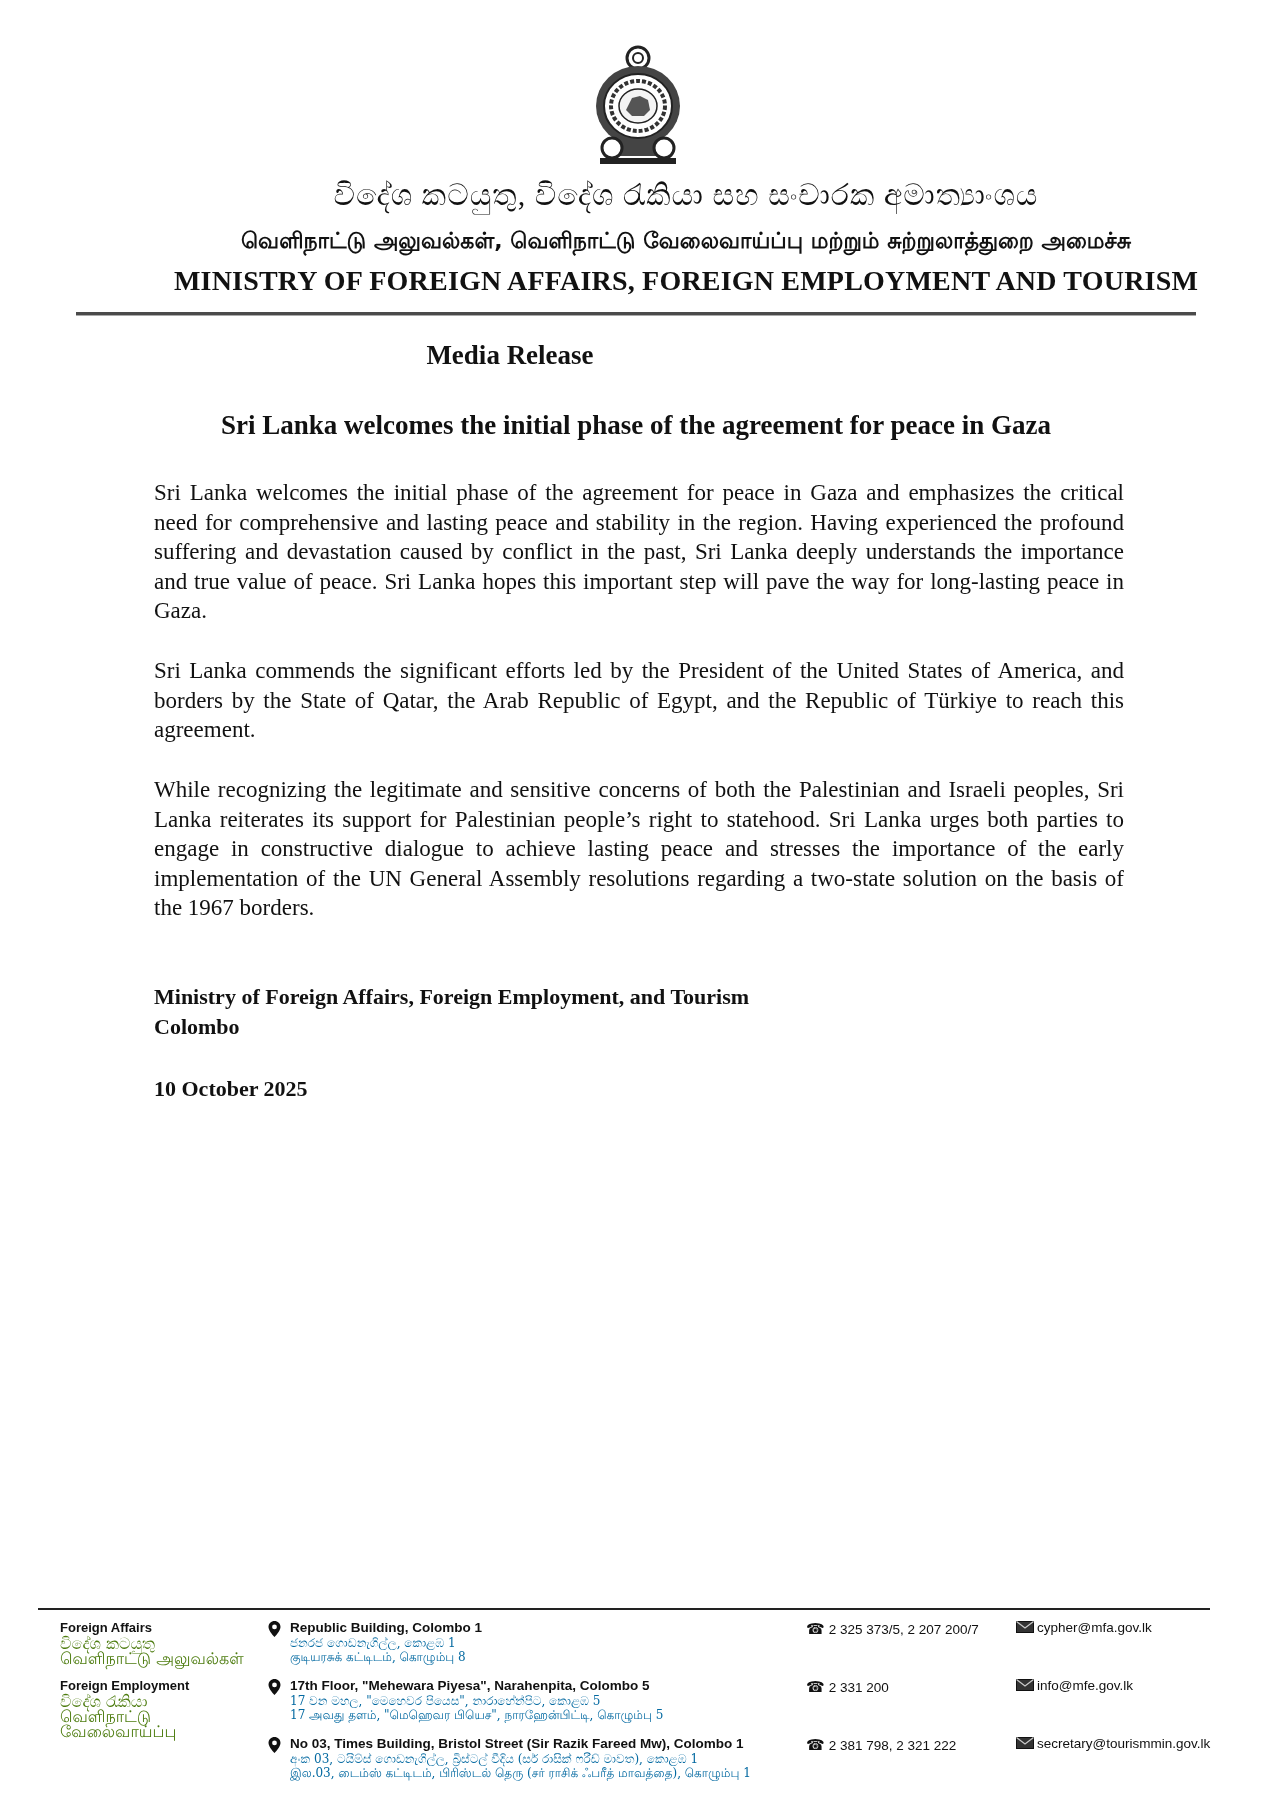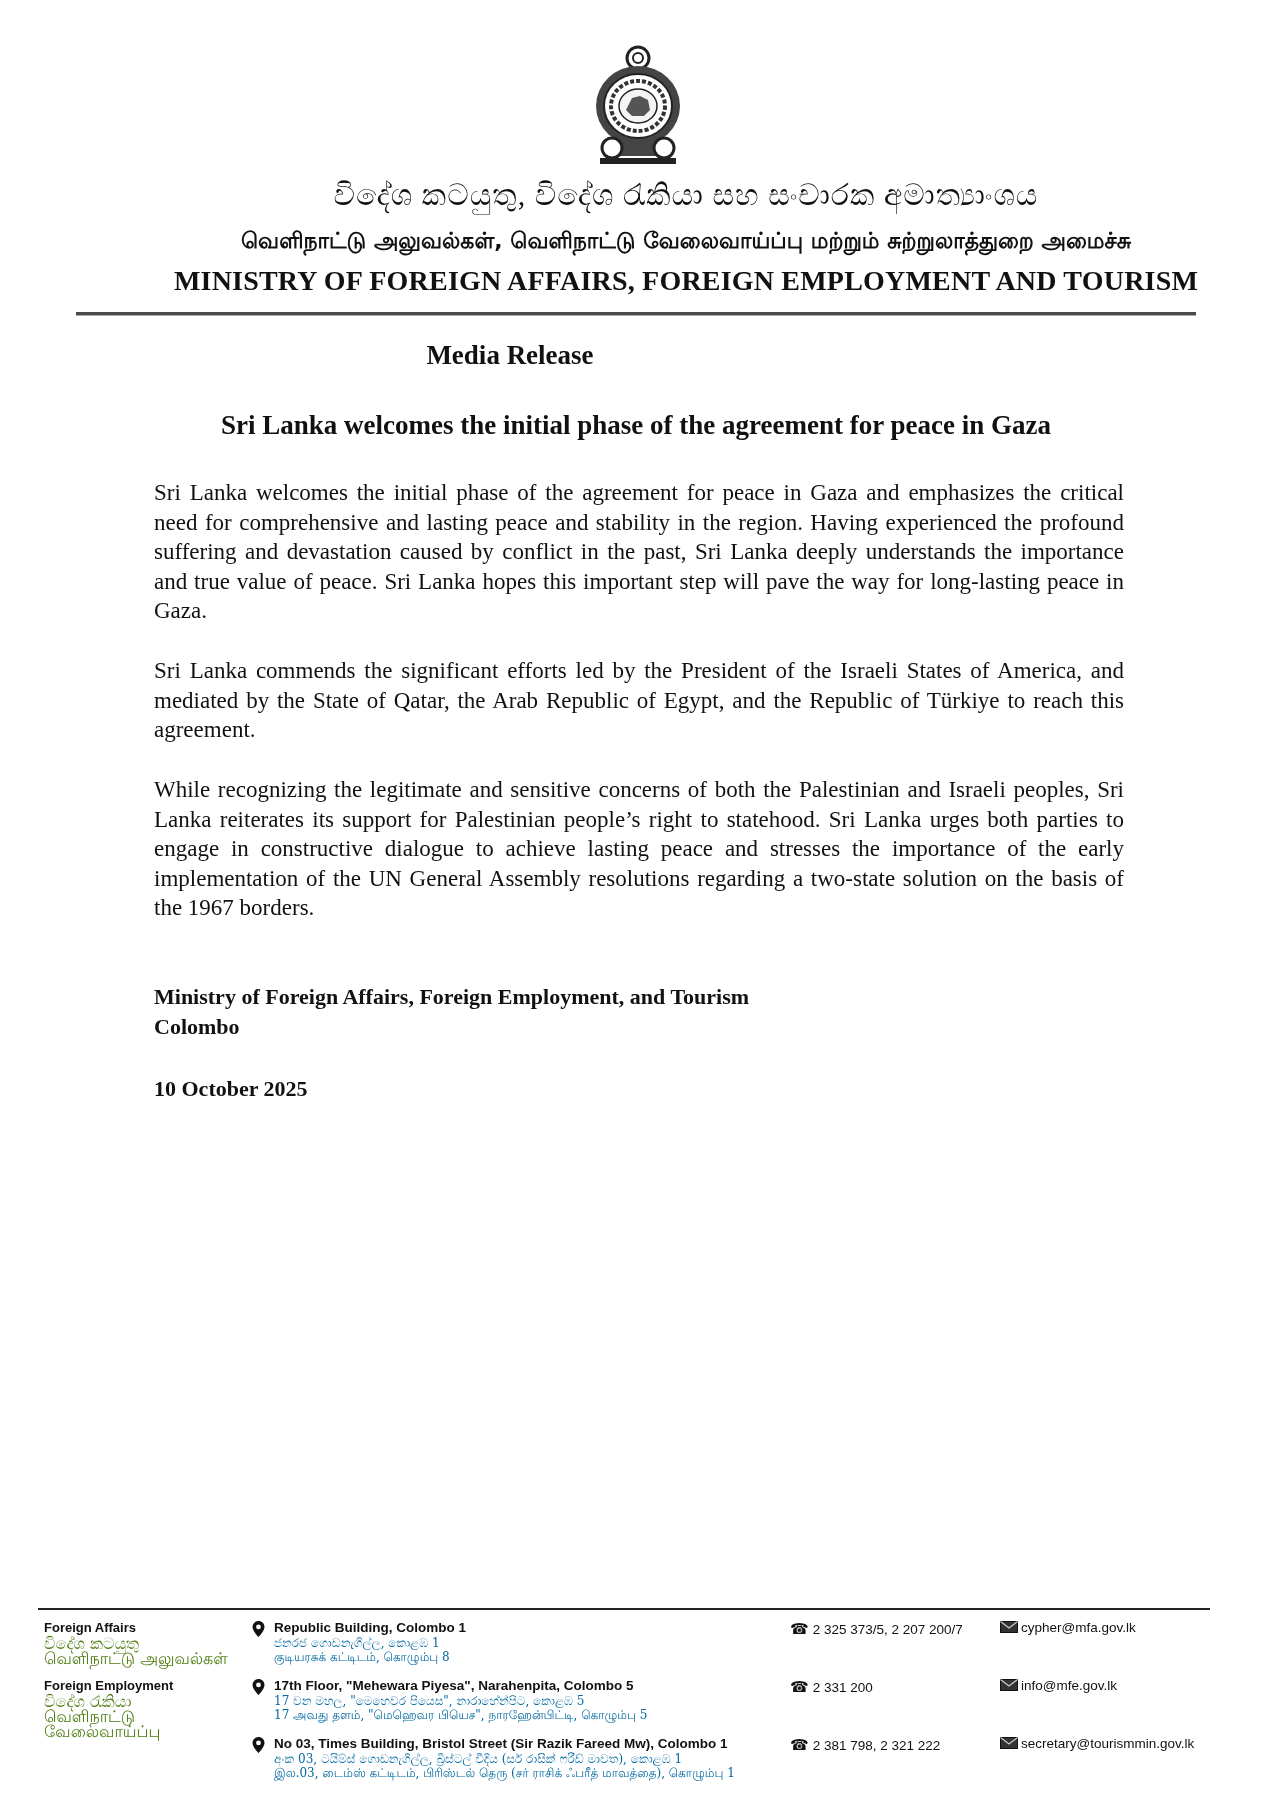--- a/index.html
+++ b/index.html
@@ -39,21 +39,21 @@
     .sig {
       position: absolute; left: 154px; font-size: 22px; font-weight: bold; line-height: 29px;
     }
     .sig-org { top: 982px; }
     .sig-city { top: 1012px; }
     .sig-date { top: 1074px; }
     .rule-bottom {
       position: absolute; left: 38px; top: 1608px; width: 1172px; height: 2px; background: #222222;
     }
     .footer-row {
-      position: absolute; left: 0; width: 1148px; height: 56px;
+      position: absolute; left: 16px; width: 1148px; height: 56px;
       font-family: "DejaVu Sans", sans-serif;
     }
     .footer-row .dept {
       position: absolute; left: 44px; top: 0; width: 200px;
     }
     .dept-name { font-size: 13px; font-weight: bold; font-family: "Liberation Sans", sans-serif; display: block; line-height: 16px; }
     .dept-sub { font-size: 16px; display: block; line-height: 15px; color: #4d7c0f; }
     .addr {
       position: absolute; left: 252px; top: 0; width: 540px;
     }
@@ -98,21 +98,21 @@
 
 <div class="hdr-line hdr-sinhala">විදේශ කටයුතු, විදේශ රැකියා සහ සංචාරක අමාත්‍යාංශය</div>
 <div class="hdr-line hdr-tamil">வெளிநாட்டு அலுவல்கள்,  வெளிநாட்டு வேலைவாய்ப்பு மற்றும் சுற்றுலாத்துறை அமைச்சு</div>
 <div class="hdr-line hdr-english">MINISTRY OF FOREIGN AFFAIRS, FOREIGN EMPLOYMENT AND TOURISM</div>
 <div class="rule-top"></div>
 
 <div class="doc-type">Media Release</div>
 <div class="doc-title">Sri Lanka welcomes the initial phase of the agreement for peace in Gaza</div>
 
 <p class="body-text p1">Sri Lanka welcomes the initial phase of the agreement for peace in Gaza and emphasizes the critical need for comprehensive and lasting peace and stability in the region. Having experienced the profound suffering and devastation caused by conflict in the past, Sri Lanka deeply understands the importance and true value of peace. Sri Lanka hopes this important step will pave the way for long-lasting peace in Gaza.</p>
-<p class="body-text p2">Sri Lanka commends the significant efforts led by the President of the Israeli States of America, and mediated by the State of Qatar, the Arab Republic of Egypt, and the Republic of Türkiye to reach this agreement.</p>
+<p class="body-text p2">Sri Lanka commends the significant efforts led by the President of the United States of America, and borders by the State of Qatar, the Arab Republic of Egypt, and the Republic of Türkiye to reach this agreement.</p>
 <p class="body-text p3">While recognizing the legitimate and sensitive concerns of both the Palestinian and Israeli peoples, Sri Lanka reiterates its support for Palestinian people’s right to statehood. Sri Lanka urges both parties to engage in constructive dialogue to achieve lasting peace and stresses the importance of the early implementation of the UN General Assembly resolutions regarding a two-state solution on the basis of the 1967 borders.</p>
 
 <div class="sig sig-org">Ministry of Foreign Affairs, Foreign Employment, and Tourism</div>
 <div class="sig sig-city">Colombo</div>
 <div class="sig sig-date">10 October 2025</div>
 
 <div class="rule-bottom"></div>
 
 <div class="footer-row row1">
   <div class="dept">

